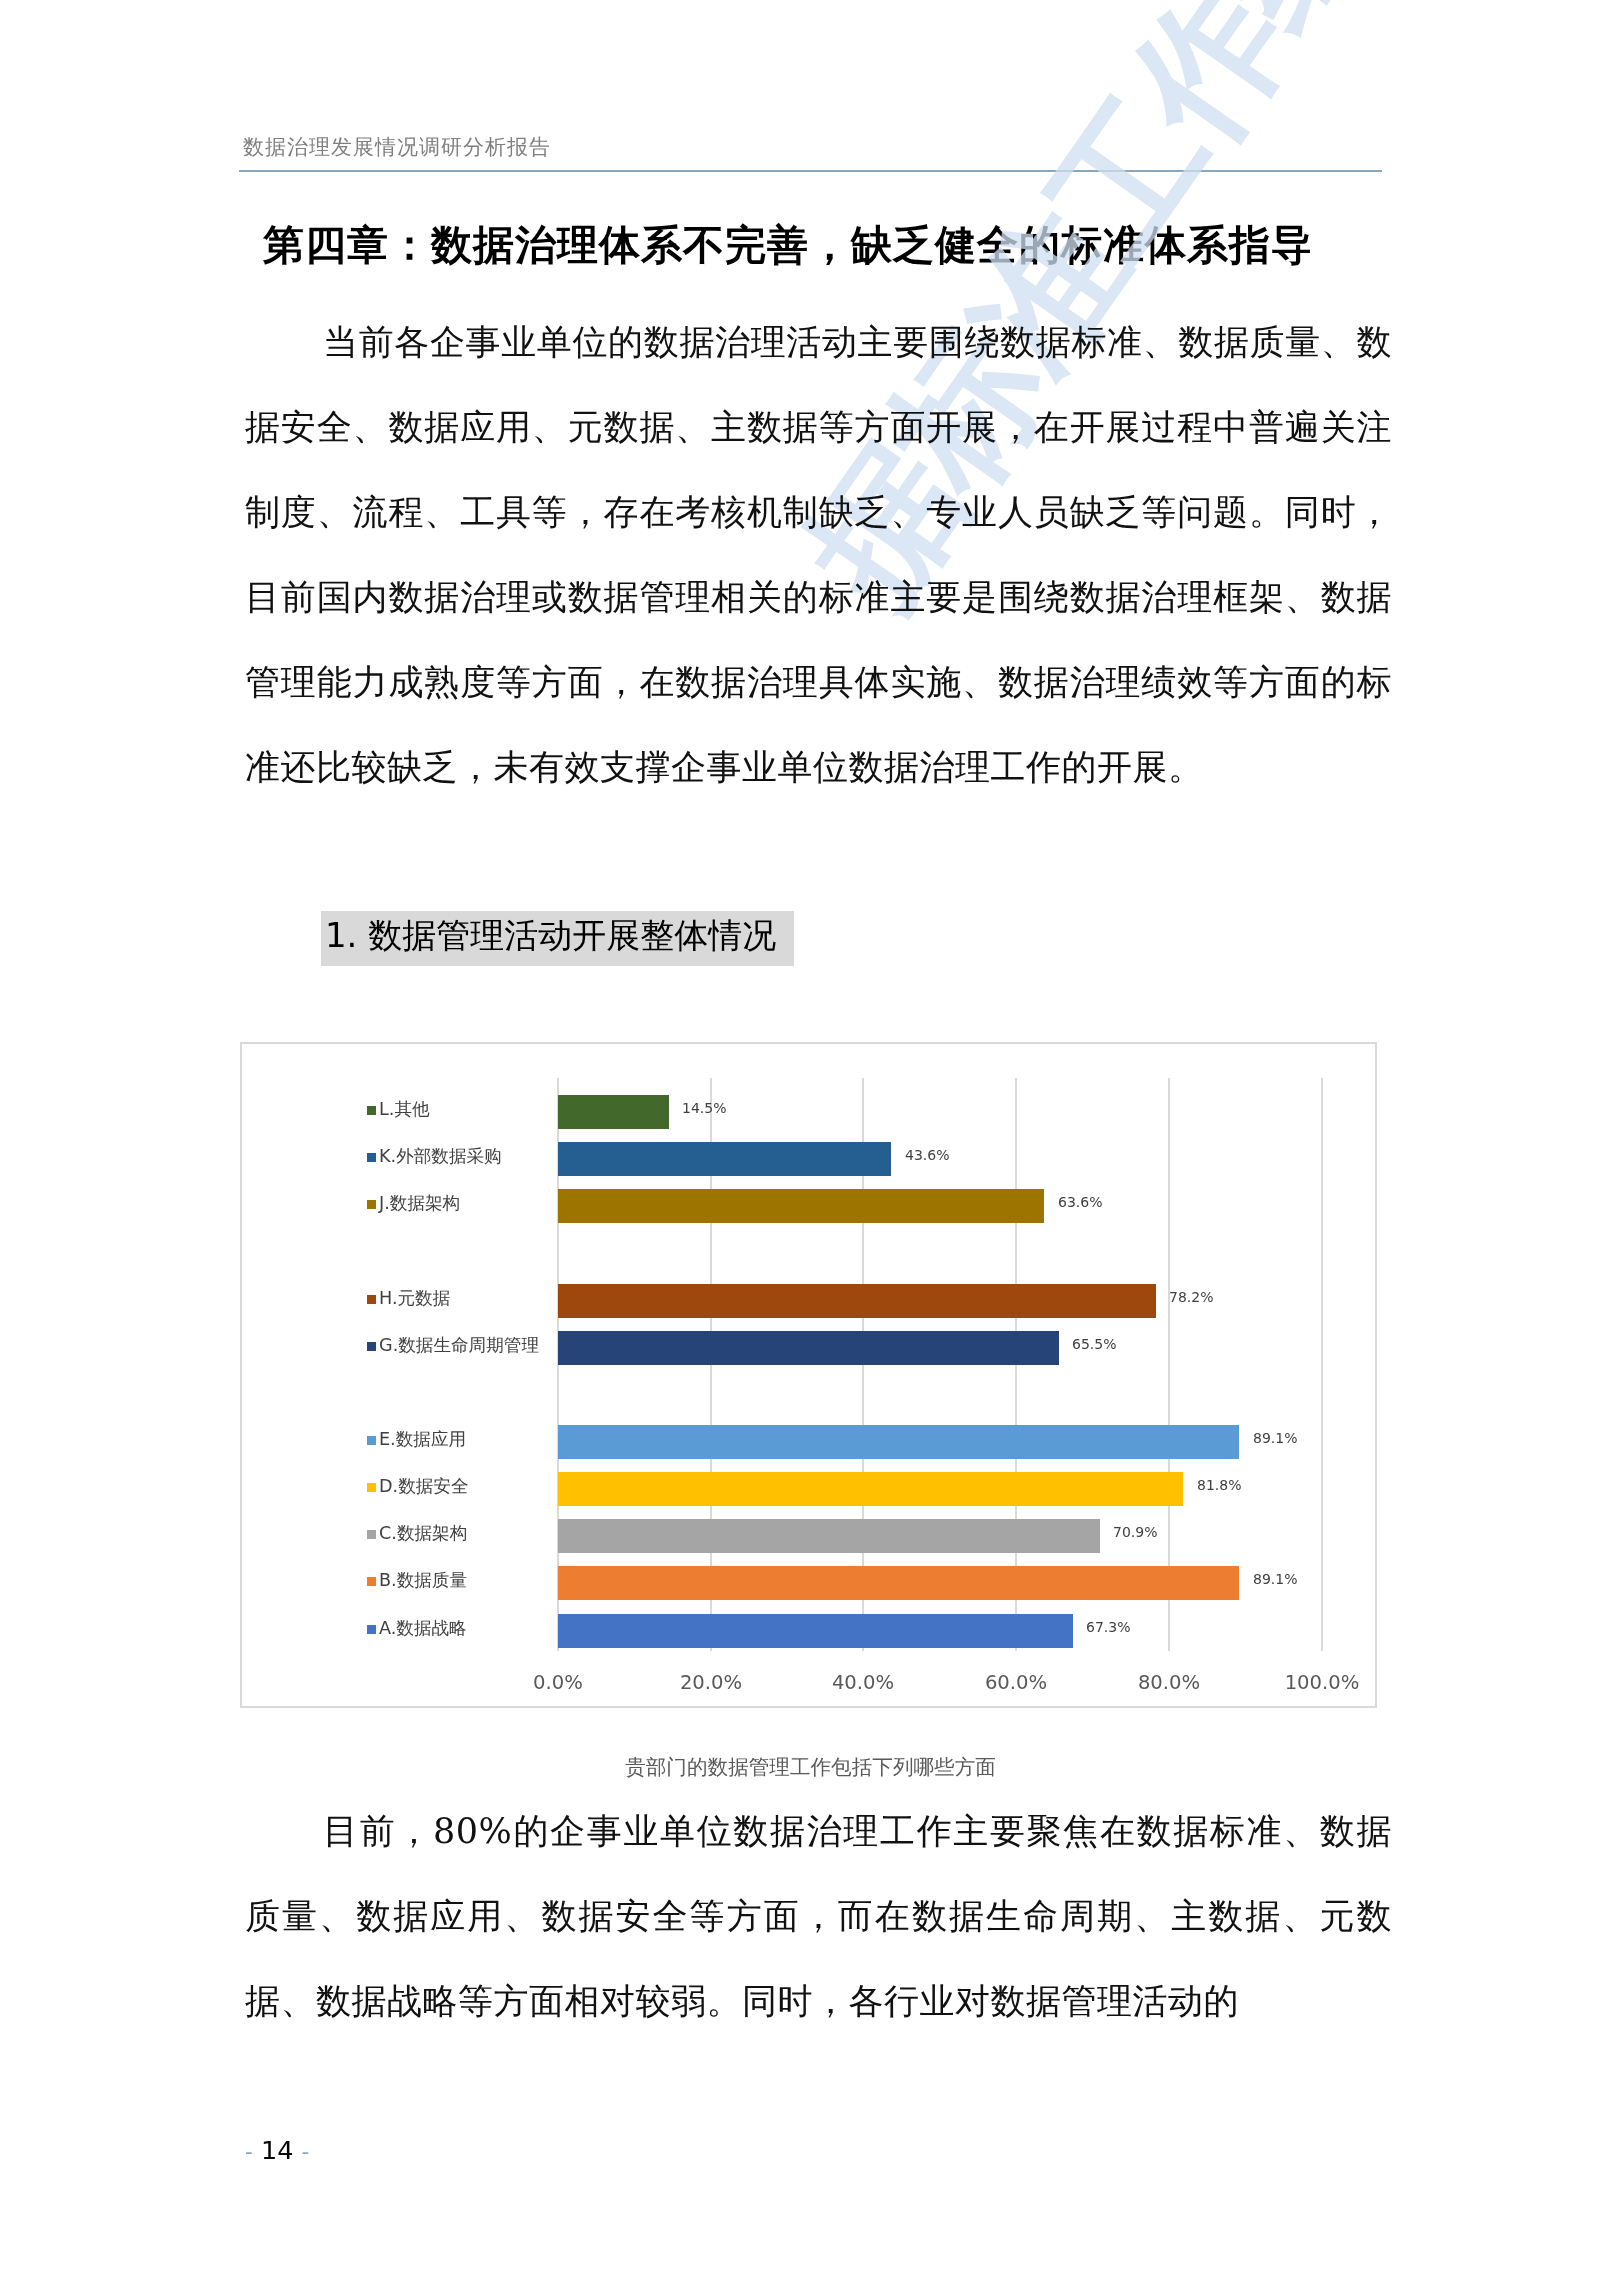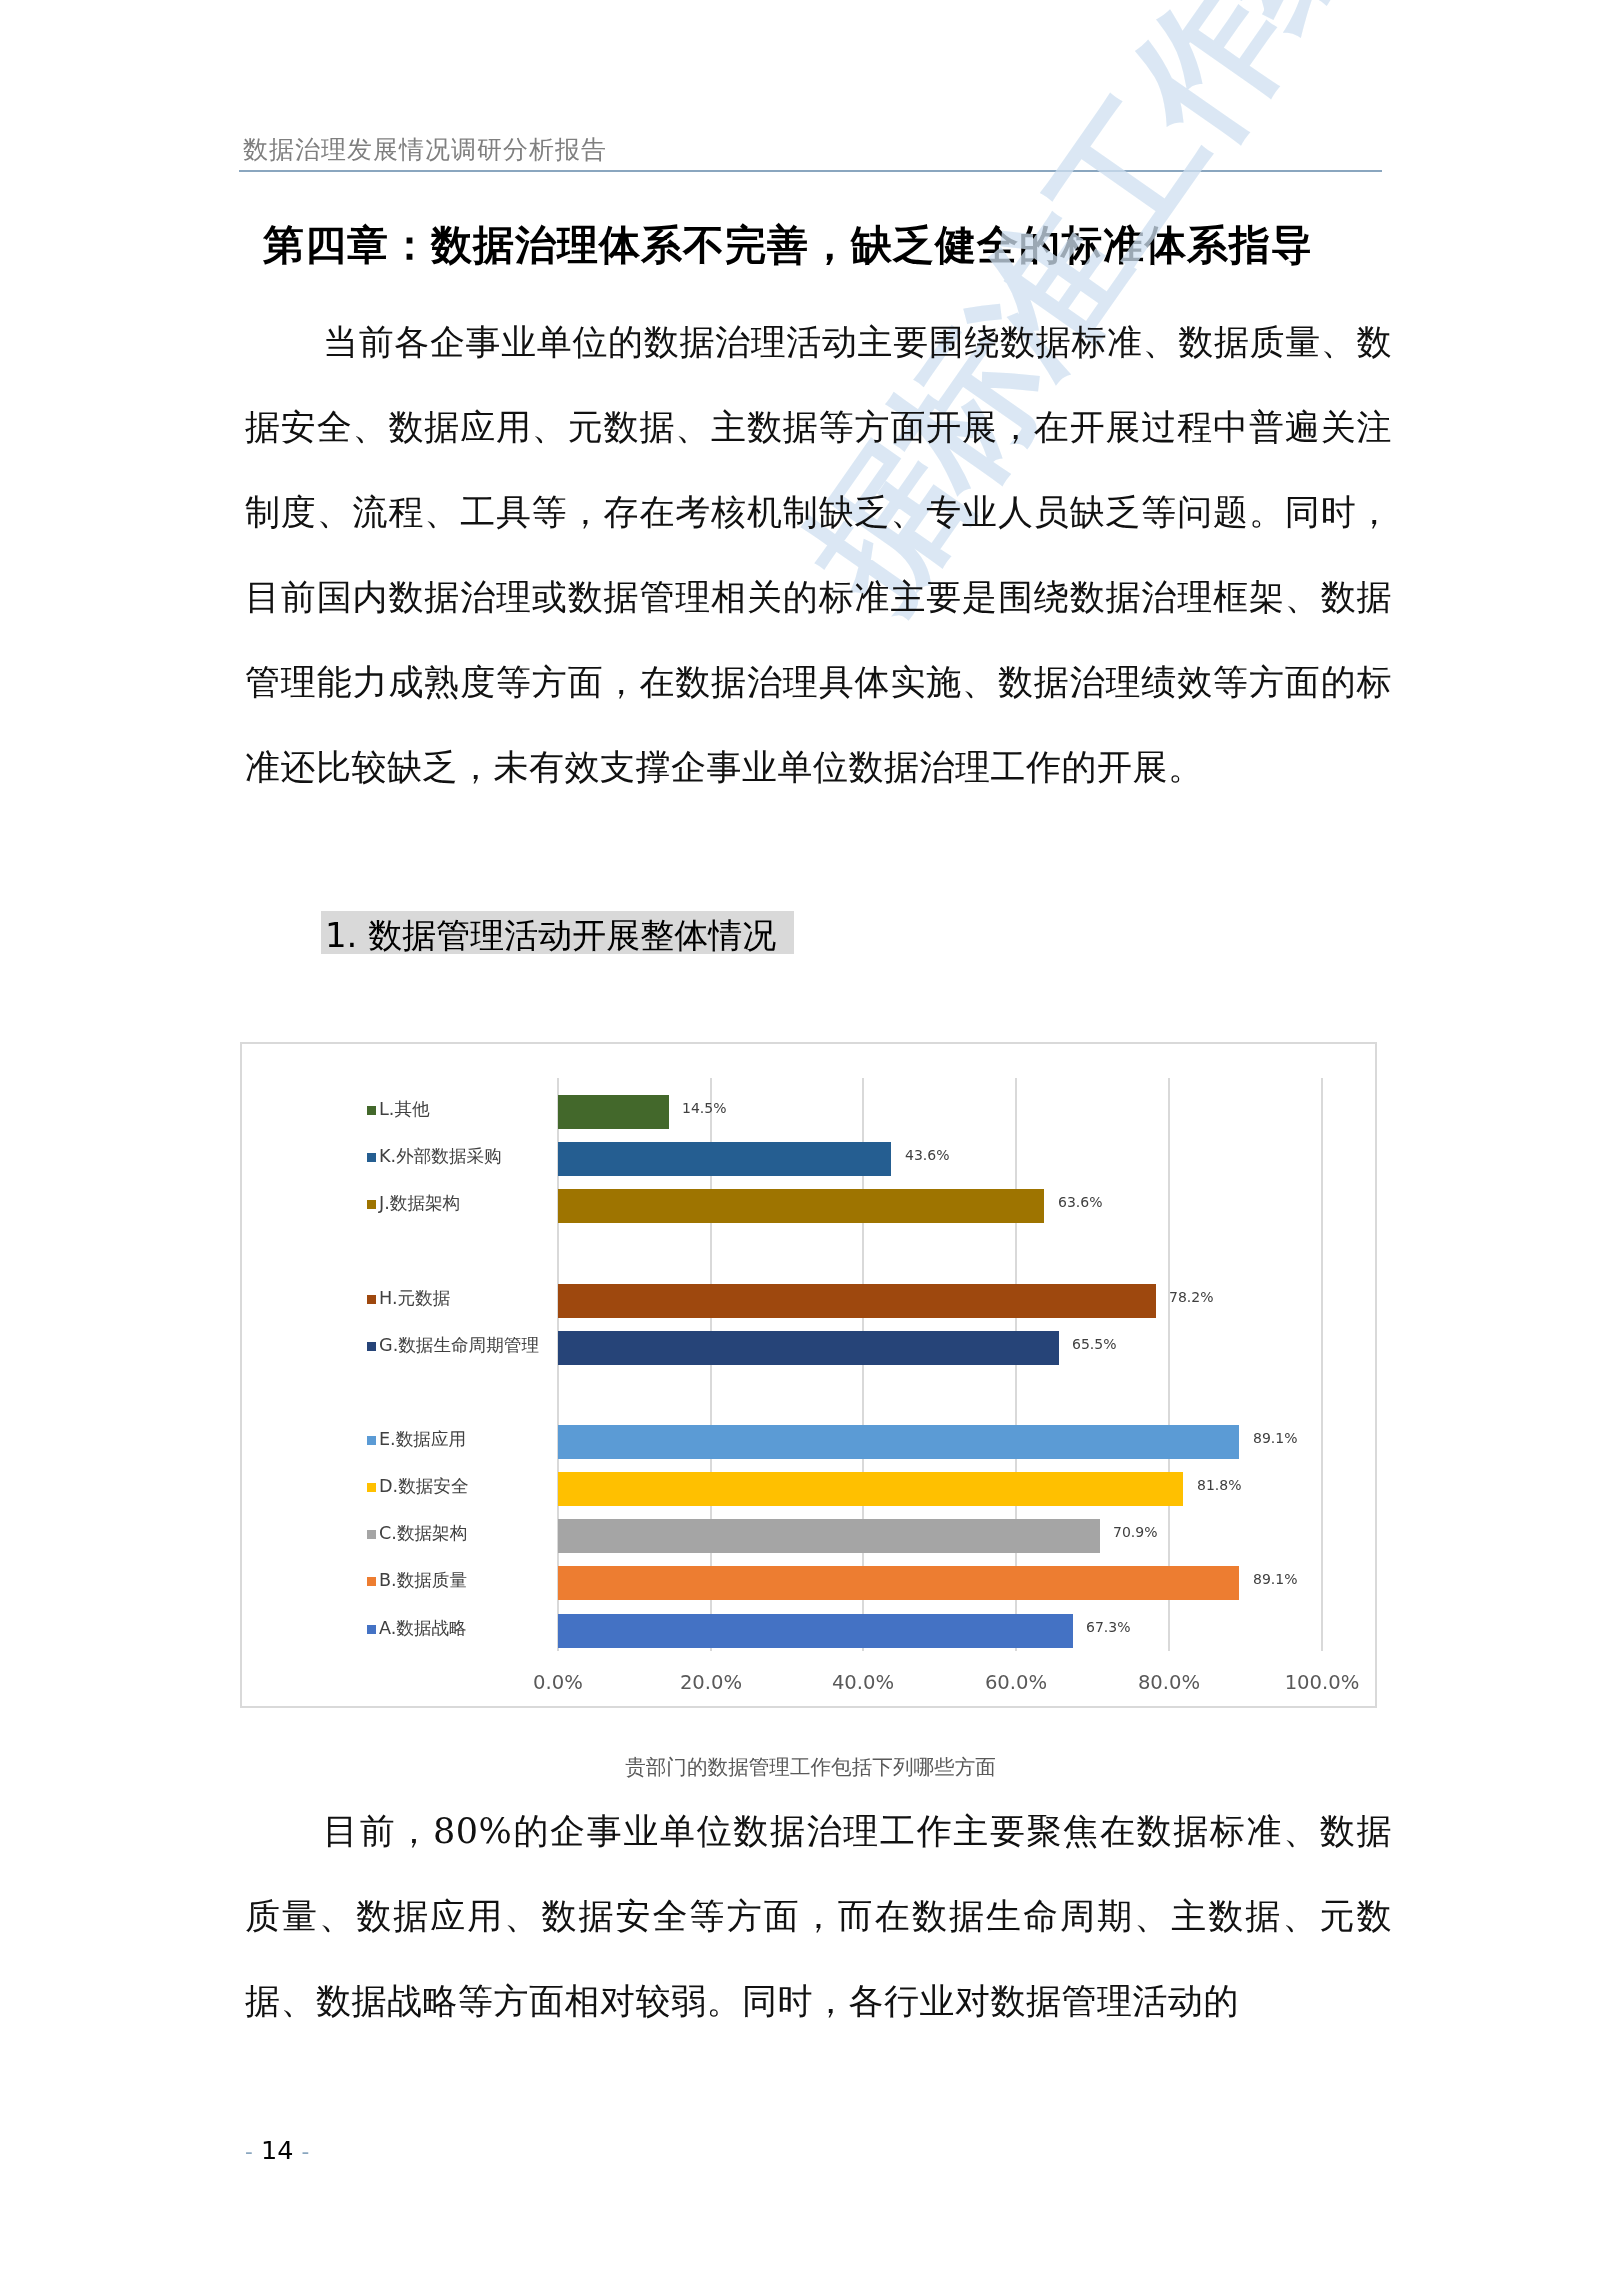--- a/index.html
+++ b/index.html
@@ -5,41 +5,41 @@
   html, body { margin: 0; padding: 0; }
   body {
     width: 1621px; height: 2293px; position: relative; overflow: hidden;
     background: #ffffff;
     font-family: "DejaVu Serif", "Liberation Serif", serif;
     color: #111111;
   }
   .page-header {
     position: absolute; left: 243px; top: 133px; width: 1137px;
     font-family: "DejaVu Sans", "Liberation Sans", sans-serif;
-    font-size: 25px; color: #7f7f7f; letter-spacing: 1px;
+    font-size: 21px; color: #7f7f7f; letter-spacing: 1px;
   }
   .header-rule {
     position: absolute; left: 239px; top: 170px; width: 1143px; height: 2px;
     background: #8aa6bf;
   }
   .chapter-title {
     position: absolute; left: 263px; top: 218px; width: 1117px;
     font-family: "DejaVu Sans", "Liberation Sans", sans-serif;
     font-weight: bold; font-size: 41px; color: #000; letter-spacing: 1px;
     white-space: nowrap;
   }
   .para {
     position: absolute; left: 245px; width: 1147px;
     font-size: 35px; line-height: 85px; letter-spacing: 0.5px;
     text-align: justify; text-indent: 78px;
   }
   .para1 { top: 300px; }
   .para2 { top: 1789px; }
   .section-heading {
-    position: absolute; left: 321px; top: 911px; height: 43px;
+    position: absolute; left: 321px; top: 911px; height: 55px;
     padding: 0 17.6px 0 3.9px;
     background: #d9d9d9;
     font-family: "DejaVu Sans", "Liberation Sans", sans-serif;
     font-size: 34px; line-height: 49px; color: #000; white-space: nowrap;
   }
   .watermark {
     position: absolute; left: 765px; top: 529px;
     font-family: "DejaVu Sans", "Liberation Sans", sans-serif;
     font-weight: bold; font-size: 147px; color: #cfe0f1; opacity: 0.75;
     transform: rotate(-55deg); transform-origin: left top;

